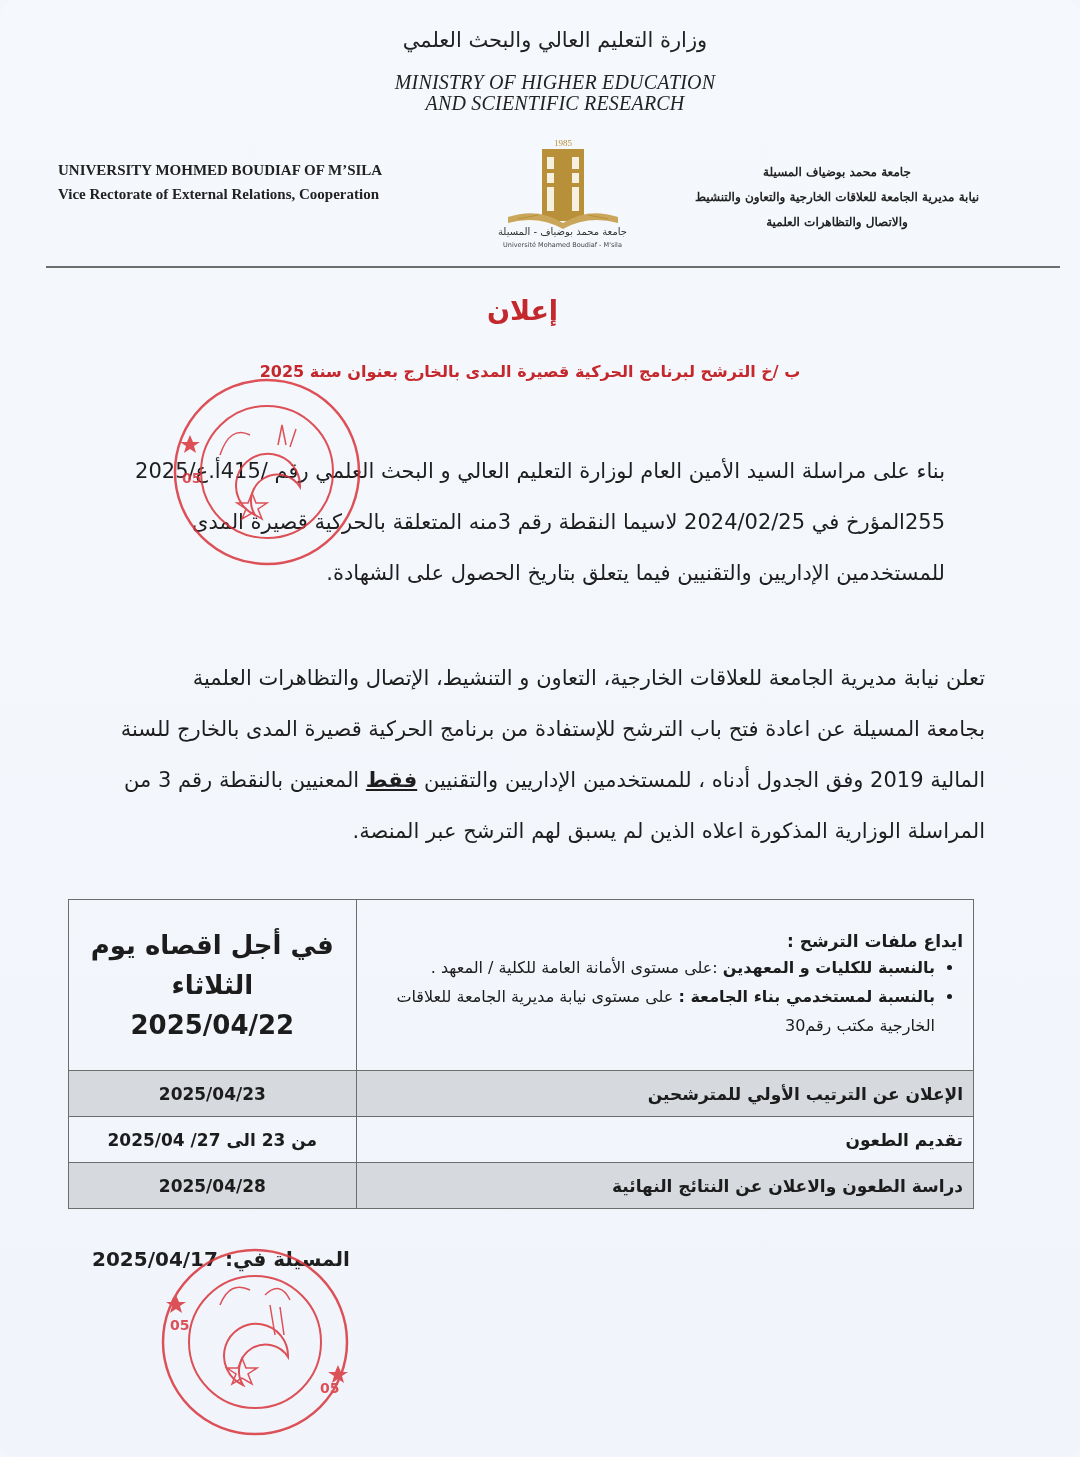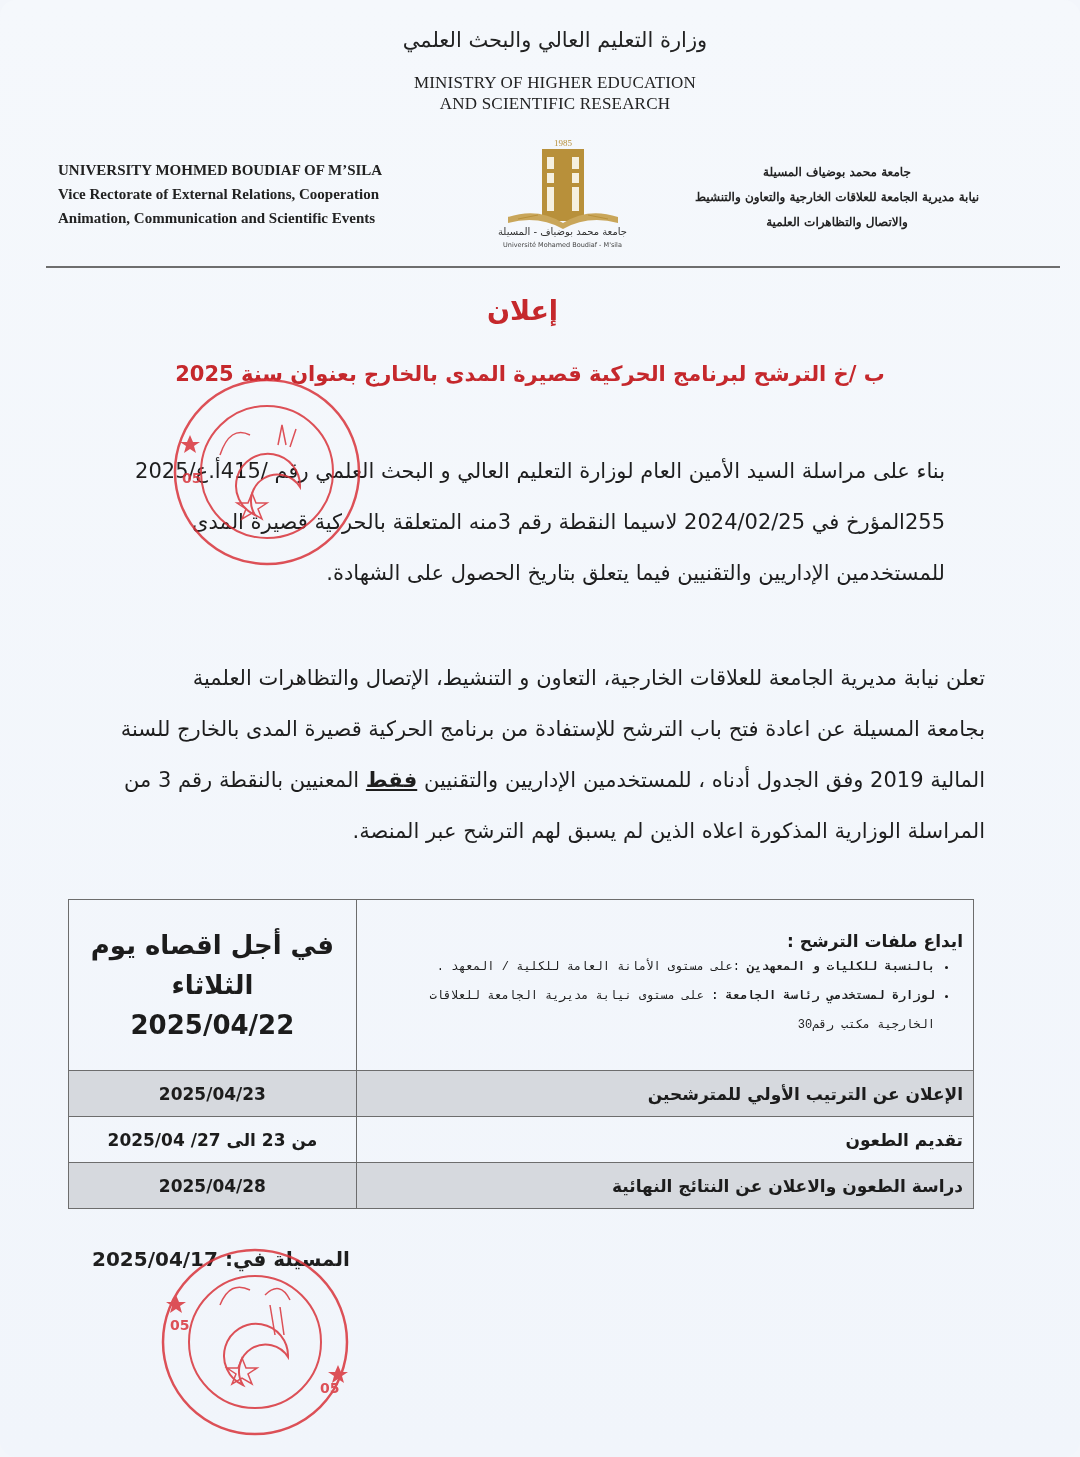--- a/index.html
+++ b/index.html
@@ -5,65 +5,64 @@
   html, body { margin: 0; padding: 0; }
   body {
     width: 1080px; height: 1457px; position: relative; overflow: hidden;
     background: #f3f6fb;
     font-family: "DejaVu Sans", sans-serif;
     color: #1c1c1c;
   }
   .page { position: absolute; left: 0; top: 0; width: 1080px; height: 1457px; background: linear-gradient(180deg, #f5f8fc 0%, #f1f5fb 100%); border-radius: 16px; }
   .abs { position: absolute; }
   .ministry-ar { left: 330px; top: 28px; width: 450px; text-align: center; font-family: "DejaVu Serif", serif; font-size: 21px; direction: rtl; color: #222; }
-  .ministry-en { left: 330px; top: 72px; width: 450px; text-align: center; font-family: "Liberation Serif", serif; font-size: 17px; line-height: 21px; color: #222; letter-spacing: 0.2px; }
+  .ministry-en { left: 330px; top: 72px; width: 450px; text-align: center; font-family: "Liberation Serif", serif; font-size: 20px; line-height: 21px; color: #222; letter-spacing: 0.2px; font-style: italic; }
   .uni-en { left: 58px; top: 158px; width: 420px; font-family: "Liberation Serif", serif; font-weight: bold; font-size: 15px; line-height: 24px; color: #222; }
   .uni-ar { left: 672px; top: 160px; width: 330px; text-align: center; direction: rtl; font-family: "DejaVu Serif", serif; font-weight: bold; font-size: 12px; line-height: 25px; color: #222; }
   .logo { left: 478px; top: 135px; width: 170px; height: 125px; }
   .logo-ar { left: 470px; top: 226px; width: 185px; text-align: center; direction: rtl; font-size: 10px; color: #333; }
   .logo-fr { left: 470px; top: 241px; width: 185px; text-align: center; font-size: 6.5px; color: #444; }
   .divider { left: 46px; top: 266px; width: 1014px; height: 2px; background: #6e6e6e; }
   .title { left: 0; top: 295px; width: 1045px; text-align: center; font-size: 27px; font-weight: bold; color: #c5282c; direction: rtl; }
-  .subtitle { left: 150px; top: 362px; width: 760px; text-align: center; font-size: 21px; font-weight: bold; color: #c5282c; direction: rtl; }
+  .subtitle { left: 150px; top: 362px; width: 760px; text-align: center; font-size: 16px; font-weight: bold; color: #c5282c; direction: rtl; }
   .para { direction: rtl; text-align: justify; text-align-last: right; font-size: 21px; color: #1e1e1e; }
   .para p { margin: 0; height: 51px; line-height: 51px; white-space: nowrap; }
   .para1 { left: 95px; top: 446px; width: 850px; }
   .para2 { left: 60px; top: 653px; width: 925px; }
   .para2 p { text-align: right; }
   .u { text-decoration: underline; font-weight: bold; }
   table.sched { position: absolute; left: 68px; top: 899px; width: 906px; border-collapse: collapse; direction: rtl; }
   table.sched td { border: 1.5px solid #6d6d6d; padding: 0 10px; vertical-align: middle; }
   table.sched td.act { width: 612px; text-align: right; font-size: 17px; font-weight: bold; }
   table.sched td.dt { width: 270px; text-align: center; font-size: 17px; font-weight: bold; }
   tr.shade td { background: #d6d9de; }
   tr.r1 td { height: 170px; }
   tr.r2 td, tr.r3 td, tr.r4 td { height: 45px; margin-left: 32px; }
   .dep-head { font-size: 17px; font-weight: bold; margin-bottom: 2px; }
   .dep ul { margin: 0; padding: 0 28px 0 0; list-style: disc; }
-  .dep li { font-size: 12px; font-weight: normal; line-height: 29px; font-family: Liberation Mono, monospace; }
+  .dep li { font-size: 16px; font-weight: normal; line-height: 29px; }
   .dep li b { font-weight: bold; }
   .deadline { font-size: 26px; font-weight: bold; line-height: 40px; }
   .signdate { left: 92px; top: 1247px; font-size: 20px; font-weight: bold; direction: rtl; color: #1e1e1e; white-space: nowrap; }
   .stamp { opacity: 0.85; }
 </style>
 </head>
 <body>
 
 <div class="page">
 
   <div class="abs ministry-ar">وزارة التعليم العالي والبحث العلمي</div>
   <div class="abs ministry-en">
     <div>MINISTRY OF HIGHER EDUCATION</div>
     <div>AND SCIENTIFIC RESEARCH</div>
   </div>
 
   <div class="abs uni-en">
     <div>UNIVERSITY MOHMED BOUDIAF OF M’SILA</div>
     <div>Vice Rectorate of External Relations, Cooperation</div>
-    <div>Animation, Communication and Scientific Events</div>
   </div>
 
   <svg class="abs logo" viewBox="0 0 170 125">
     <text x="85" y="11" text-anchor="middle" font-size="9" fill="#b8903a" font-family="Liberation Serif, serif">1985</text>
     <rect x="64" y="14" width="42" height="72" fill="#b8903a"></rect>
     <rect x="69" y="22" width="7" height="12" fill="#f5f0e0"></rect>
     <rect x="94" y="22" width="7" height="12" fill="#f5f0e0"></rect>
     <rect x="69" y="38" width="7" height="10" fill="#f5f0e0"></rect>
     <rect x="94" y="38" width="7" height="10" fill="#f5f0e0"></rect>
     <rect x="69" y="52" width="7" height="24" fill="#f5f0e0"></rect>
@@ -98,21 +97,21 @@
     <p>المراسلة الوزارية المذكورة اعلاه الذين لم يسبق لهم الترشح عبر المنصة.</p>
   </div>
 
   <table class="sched">
     <tbody>
         <tr class="r1">
       <td class="act dep">
         <div class="dep-head">ايداع ملفات الترشح :</div>
         <ul>
           <li><b>بالنسبة للكليات و المعهدين</b><span> :على مستوى الأمانة العامة للكلية / المعهد .</span></li>
-          <li><b>لوزارة لمستخدمي رئاسة الجامعة :</b><span> على مستوى نيابة مديرية الجامعة للعلاقات الخارجية مكتب رقم30</span></li>
+          <li><b>بالنسبة لمستخدمي بناء الجامعة :</b><span> على مستوى نيابة مديرية الجامعة للعلاقات الخارجية مكتب رقم30</span></li>
         </ul>
       </td>
       <td class="dt">
         <div class="deadline">في أجل اقصاه يوم الثلاثاء</div>
         <div class="deadline">2025/04/22</div>
       </td>
     </tr>
     <tr class="r2 shade">
       <td class="act">الإعلان عن الترتيب الأولي للمترشحين</td>
       <td class="dt">2025/04/23</td>

